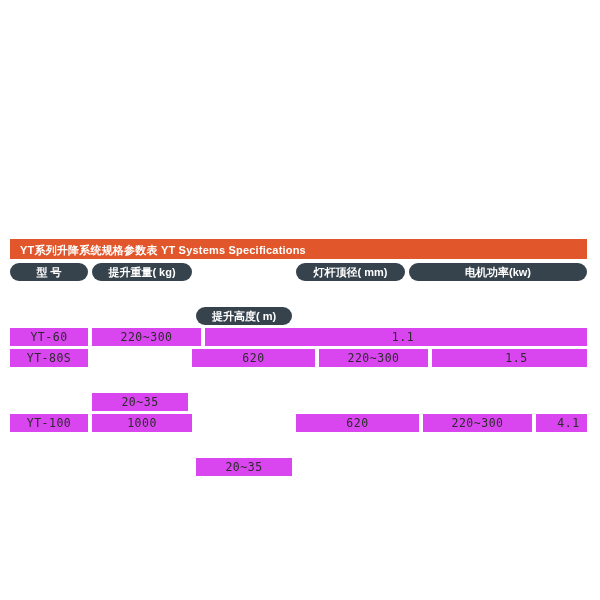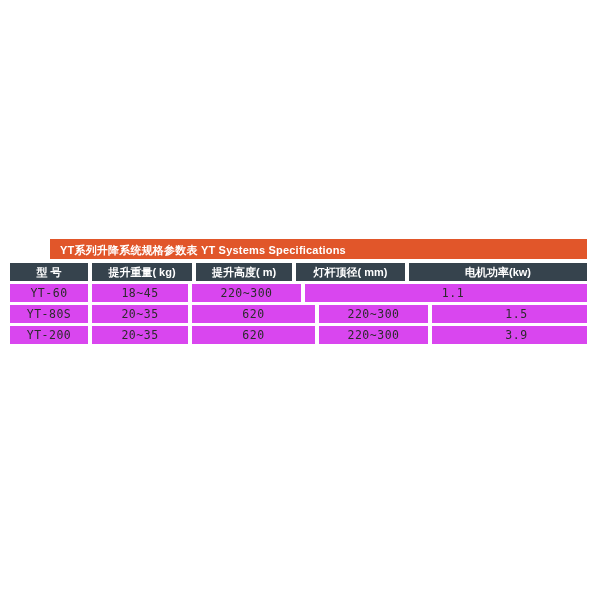--- a/index.html
+++ b/index.html
@@ -24,21 +24,20 @@
 
   
   .title-bar {
     background: #e1562a;
     height: 20px;
     line-height: 20px;
     padding: 0 0 0 10px;
     box-sizing: border-box;
     white-space: nowrap;
     overflow: hidden;
-    margin-left: 40px;
   }
   .title-text {
     color: #ffffff;
     font-size: 11px;
     font-weight: bold;
     letter-spacing: 0.2px;
     display: inline-block;
     vertical-align: middle;
   }
 
@@ -60,36 +59,37 @@
   }
   .cell:last-child { margin-right: 0; }
 
   .header-row .cell {
     background: #36434d;
     color: #ffffff;
     height: 18px;
     line-height: 18px;
     font-size: 11px;
     font-weight: bold;
+    border-radius: 9px;
   }
 
   .data-row .cell {
     background: #d946ef;
     color: #2b2b2b;
     height: 18px;
     line-height: 18px;
     font-size: 11.5px;
     font-family: "DejaVu Sans Mono", "Liberation Mono", monospace;
     letter-spacing: 0.5px;
   }
 
   
   .c0 { flex: 0 0 78px; }
   .c1 { flex: 0 0 100px; }
-  .c2 { flex: 0 0 96px; }
+  .c2 { flex: 0 0 96px; margin-top: 44px; }
   .c3 { flex: 0 0 123px; }
   .c4 { flex: 0 0 109px; }
   .c5 { flex: 0 0 51px; }
   .data-row .c5 { flex: 1 1 auto; padding-left: 14px; }
   .header-row .c5 { flex: 1 1 auto; }
 </style>
 </head>
 <body>
 
 <div id="spec-table">
@@ -101,34 +101,34 @@
   <div class="row header-row">
     <div class="cell c0">型  号</div>
     <div class="cell c1">提升重量( kg)</div>
     <div class="cell c2">提升高度( m)</div>
     <div class="cell c4">灯杆顶径( mm)</div>
     <div class="cell c5">电机功率(kw)</div>
   </div>
 
   <div class="row data-row">
     <div class="cell c0">YT-60</div>
-    <div class="cell c2">18~45</div>
     <div class="cell c4">220~300</div>
     <div class="cell c5">1.1</div>
   </div>
 
   <div class="row data-row">
     <div class="cell c0">YT-80S</div>
     <div class="cell c2">20~35</div>
     <div class="cell c3">620</div>
     <div class="cell c4">220~300</div>
     <div class="cell c5">1.5</div>
   </div>
 
   <div class="row data-row">
-    <div class="cell c0">YT-200</div>
+    <div class="cell c0">YT-100</div>
+    <div class="cell c1">1000</div>
     <div class="cell c2">20~35</div>
     <div class="cell c3">620</div>
     <div class="cell c4">220~300</div>
-    <div class="cell c5">3.9</div>
+    <div class="cell c5">4.1</div>
   </div>
 
 </div>
 
 </body></html>

